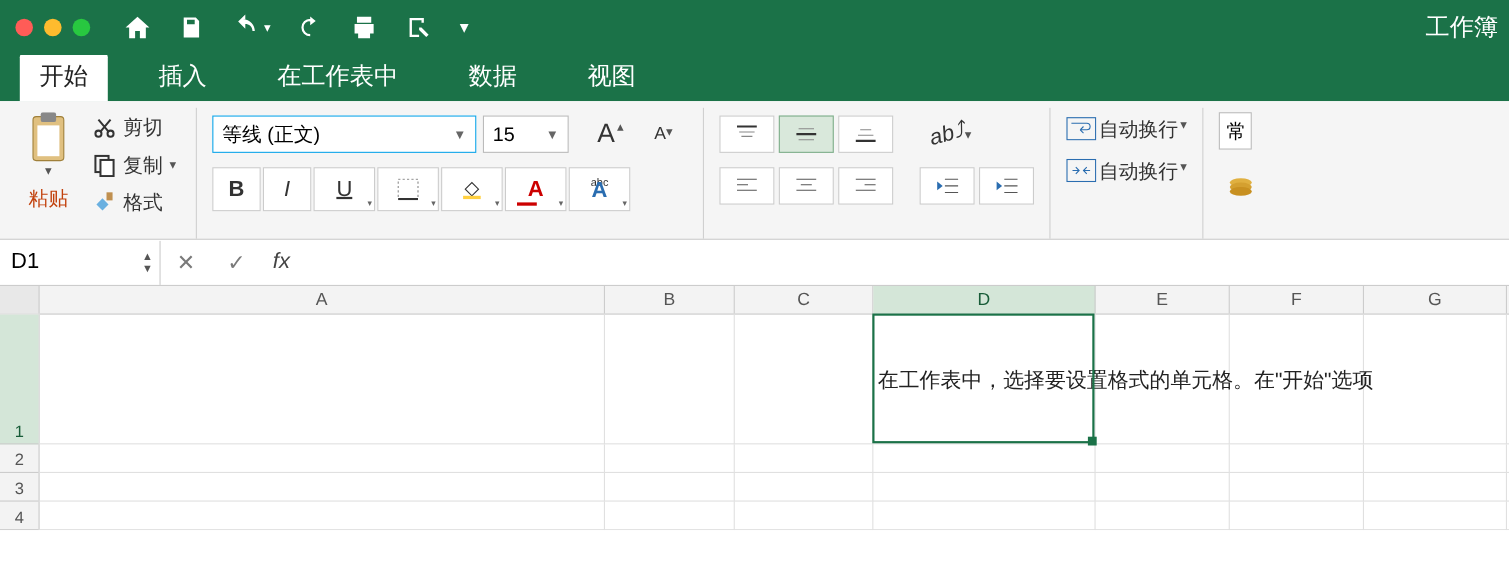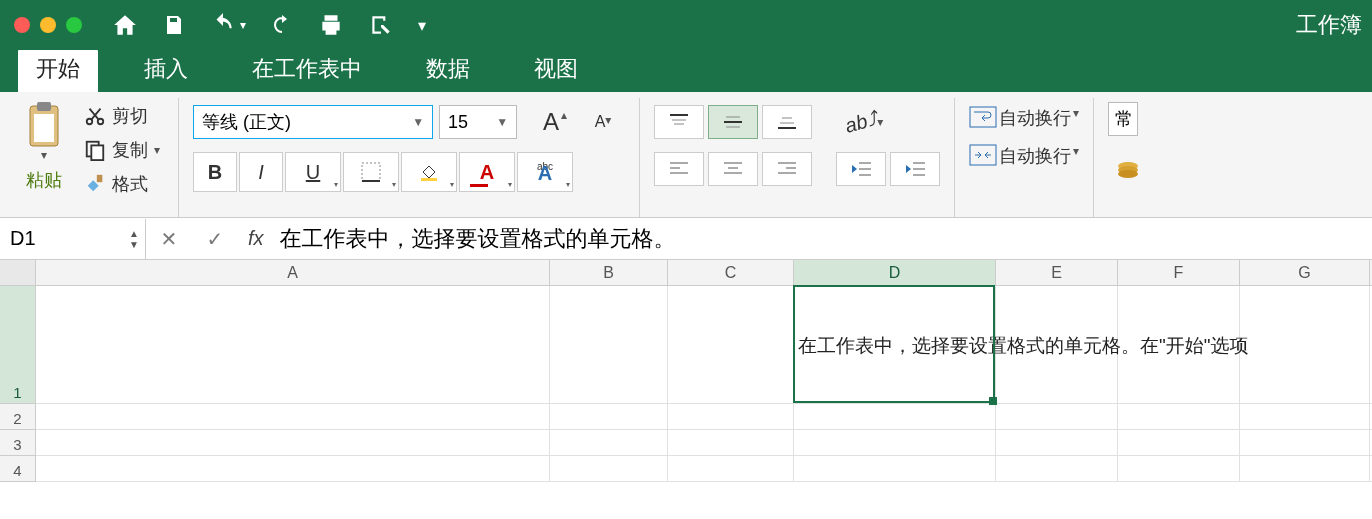--- a/index.html
+++ b/index.html
@@ -21,21 +21,21 @@
   .tab.active { background: #fff; color: #222; border-radius: 4px 4px 0 0; }
 
   
   .ribbon { background: #f5f5f5; border-bottom: 1px solid #ccc; height: 126px; display: flex; padding: 6px 0 0 10px; }
   .group { border-right: 1px solid #d0d0d0; padding: 4px 14px; display: flex; flex-direction: column; }
   .row { display: flex; align-items: center; gap: 6px; }
 
   
   .paste-block { display: flex; flex-direction: column; align-items: center; padding-right: 10px; }
   .clipboard-icon { width: 40px; height: 46px; }
-  .paste-label { font-size: 18px; color: #4d7c0f; margin-top: 6px; }
+  .paste-label { font-size: 18px; color: #c2410c; margin-top: 6px; }
 
   .mini-btn { display: flex; align-items: center; gap: 6px; font-size: 18px; color: #333; cursor: pointer; padding: 2px 4px; }
   .mini-icon { width: 22px; height: 22px; display: inline-block; }
   .caret { font-size: 12px; color: #555; }
 
   .clip-right { display: flex; flex-direction: column; gap: 6px; margin-left: 6px; }
 
   .font-select { border: 1px solid #0ea5e9; background: #fff; height: 34px; width: 240px; display: flex; align-items: center; padding: 0 8px; font-size: 18px; cursor: pointer; justify-content: space-between; }
   .size-select { border: 1px solid #bbb; background: #fff; height: 34px; width: 78px; display: flex; align-items: center; padding: 0 8px; font-size: 18px; cursor: pointer; justify-content: space-between; }
   .select-caret { color: #666; font-size: 12px; }
@@ -352,21 +352,20 @@
   <div class="name-box">
     <span>D1</span>
     <div class="name-spin">
         <span>▲</span>
         <span>▼</span>
       </div>
   </div>
   <div class="fb-btn">✕</div>
   <div class="fb-btn">✓</div>
   <div class="fx">fx</div>
-  <input class="formula-input" value="在工作表中，选择要设置格式的单元格。" style="">
 </div>
 
 <div class="sheet">
   <div class="col-hdrs">
     <div class="corner"></div>
     <div id="col-hdr-container" style="display:flex;">
         <div class="col-hdr" style="width: 514px;">A</div>
         <div class="col-hdr" style="width: 118px;">B</div>
         <div class="col-hdr" style="width: 126px;">C</div>
         <div class="col-hdr selected" style="width: 202px;">D</div>

